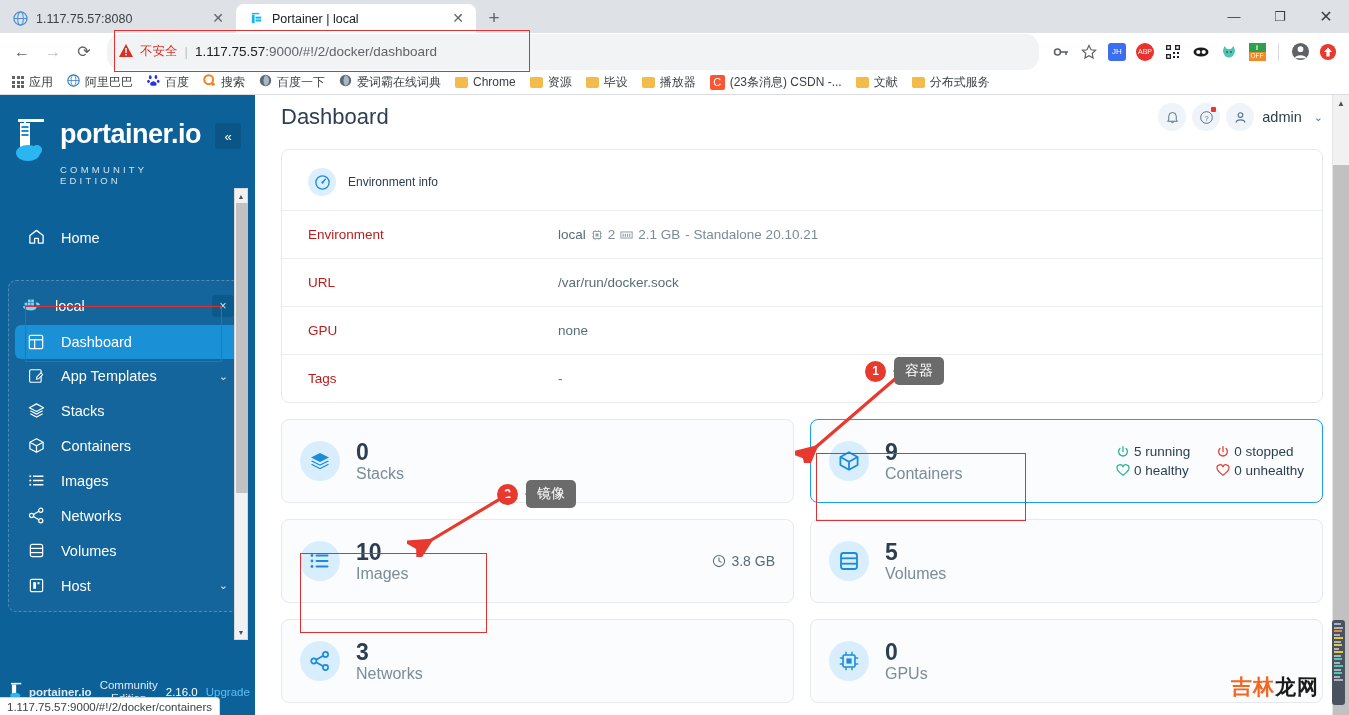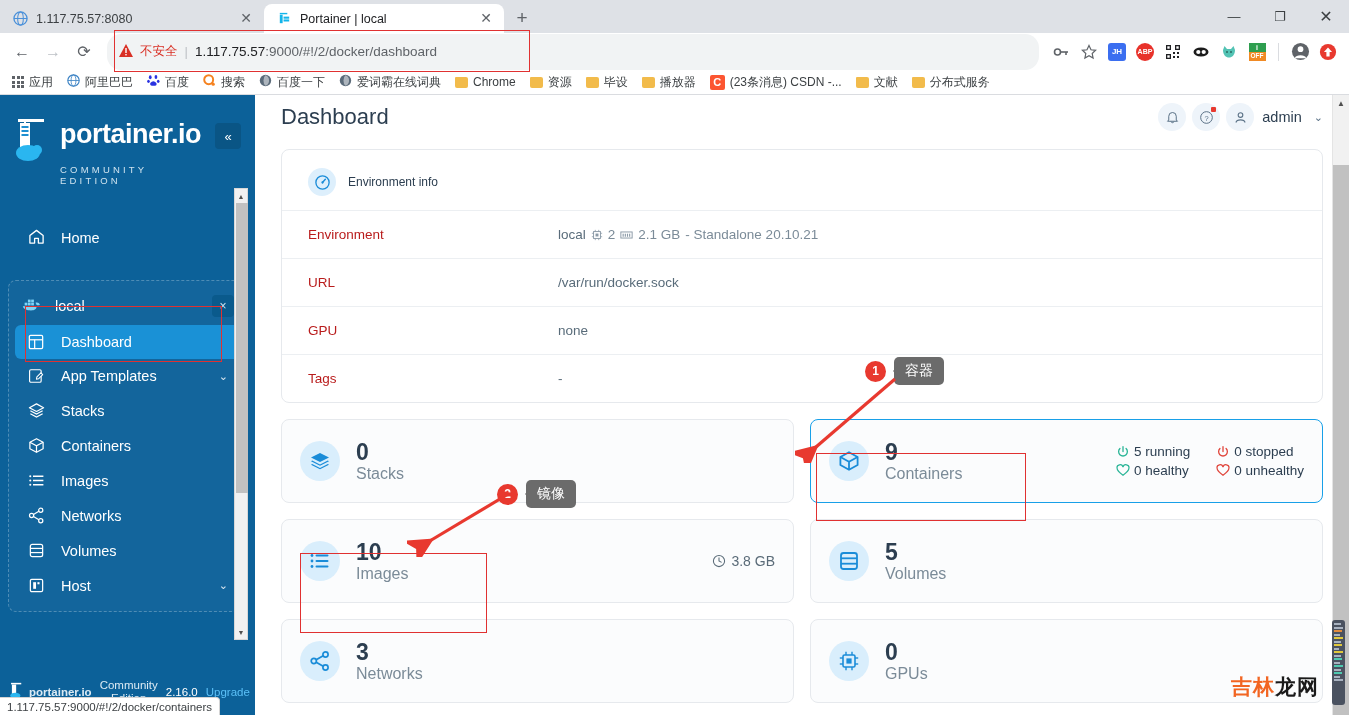--- a/index.html
+++ b/index.html
@@ -16,21 +16,21 @@
     height: 33px; background: #dee1e6;
     display: flex; align-items: flex-end;
     position: relative;
   }
   .tab {
     height: 29px; display: flex; align-items: center;
     gap: 8px; padding: 0 10px 0 12px;
     font-size: 12.5px; color: #3c4043;
     position: relative; min-width: 180px;
   }
-  .tab.inactive { width: 264px; }
+  .tab.inactive { width: 236px; }
   .tab.active {
     background: #fff; border-radius: 8px 8px 0 0;
     width: 240px; color: #202124;
   }
   .tab-favicon { width: 16px; height: 16px; flex: 0 0 16px; display: flex; align-items: center; justify-content: center; }
   .tab-title { flex: 1; white-space: nowrap; overflow: hidden; text-overflow: ellipsis; }
   .tab-close { width: 16px; height: 16px; line-height: 15px; text-align: center;
                font-size: 14px; color: #5f6368; border-radius: 50%; flex: 0 0 16px; }
   .tab-newbtn {
     width: 28px; height: 28px; margin-left: 4px; margin-bottom: 1px;
@@ -62,21 +62,21 @@
   .warn-tri { color: #d93025; font-size: 12px; }
   .not-secure { color: #d93025; font-size: 12.5px; }
   .om-sep { color: #bdc1c6; }
   .om-url { color: #5f6368; font-size: 13.5px; }
   .om-url b { color: #202124; font-weight: 400; }
   .toolbar-icons { display: flex; align-items: center; gap: 2px; }
   .tb-ico { width: 26px; height: 26px; display: flex; align-items: center;
             justify-content: center; font-size: 14px; color: #5f6368; }
   .ext { width: 18px; height: 18px; border-radius: 3px; display: flex;
          align-items: center; justify-content: center; font-size: 8px;
-         font-weight: bold; color: #fff; }
+         font-weight: normal; color: #fff; }
   .tb-divider { width: 1px; height: 18px; background: #dadce0; margin: 0 6px; }
 
   
   .bookmarks {
     height: 25px; background: #fff; display: flex; align-items: center;
     padding: 0 6px; gap: 2px; font-size: 12px; color: #3c4043;
     border-bottom: 1px solid #dadce0;
   }
   .bm { display: flex; align-items: center; gap: 5px; padding: 2px 6px;
         white-space: nowrap; }

